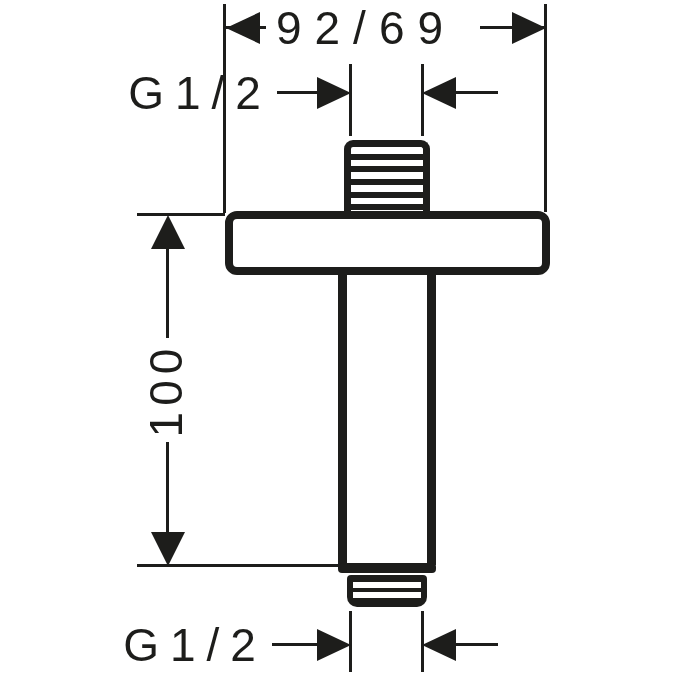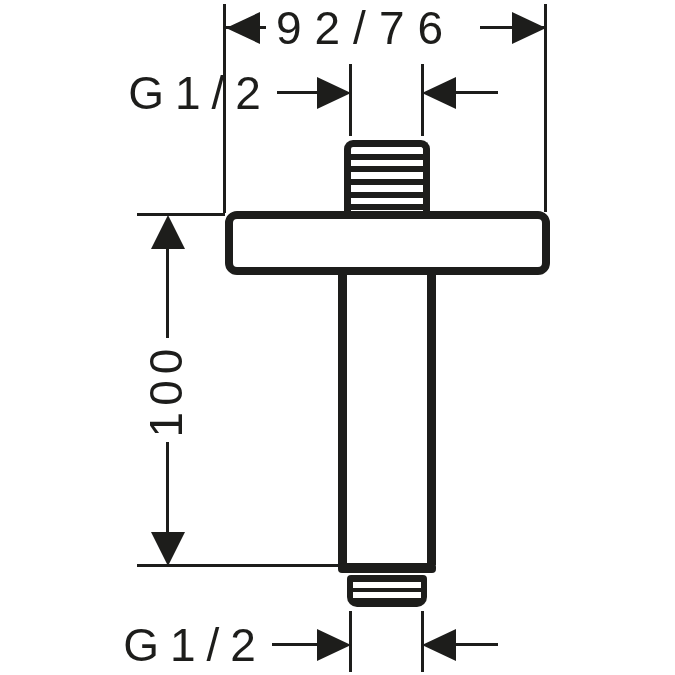--- a/index.html
+++ b/index.html
@@ -57,21 +57,21 @@
 <body>
 
 <div class="canvas">
 
   <div class="vline" style="left:223px; top:4px;  height:209px;"></div>
   <div class="vline" style="left:544px; top:4px;  height:208px;"></div>
   <div class="hline" style="left:226px; top:26px; width:40px;"></div>
   <div class="hline" style="left:480px; top:26px; width:66px;"></div>
   <div class="arrow left" style="left:226px; top:12px;"></div>
   <div class="arrow right" style="left:512px; top:12px;"></div>
-  <div class="dim-text" style="left:246px; top:4px; width:240px; letter-spacing:13px;">92/76</div>
+  <div class="dim-text" style="left:246px; top:4px; width:240px; letter-spacing:13px;">92/69</div>
 
   <div class="dim-text" style="left:125px; top:69px; width:150px;">G1/2</div>
   <div class="hline" style="left:277px; top:91px; width:40px;"></div>
   <div class="arrow right" style="left:317px; top:77px;"></div>
   <div class="vline" style="left:349px; top:64px; height:72px;"></div>
   <div class="arrow left" style="left:422px; top:77px;"></div>
   <div class="hline" style="left:456px; top:91px; width:42px;"></div>
   <div class="vline" style="left:421px; top:64px; height:72px;"></div>
 
   <div class="thread-top">

